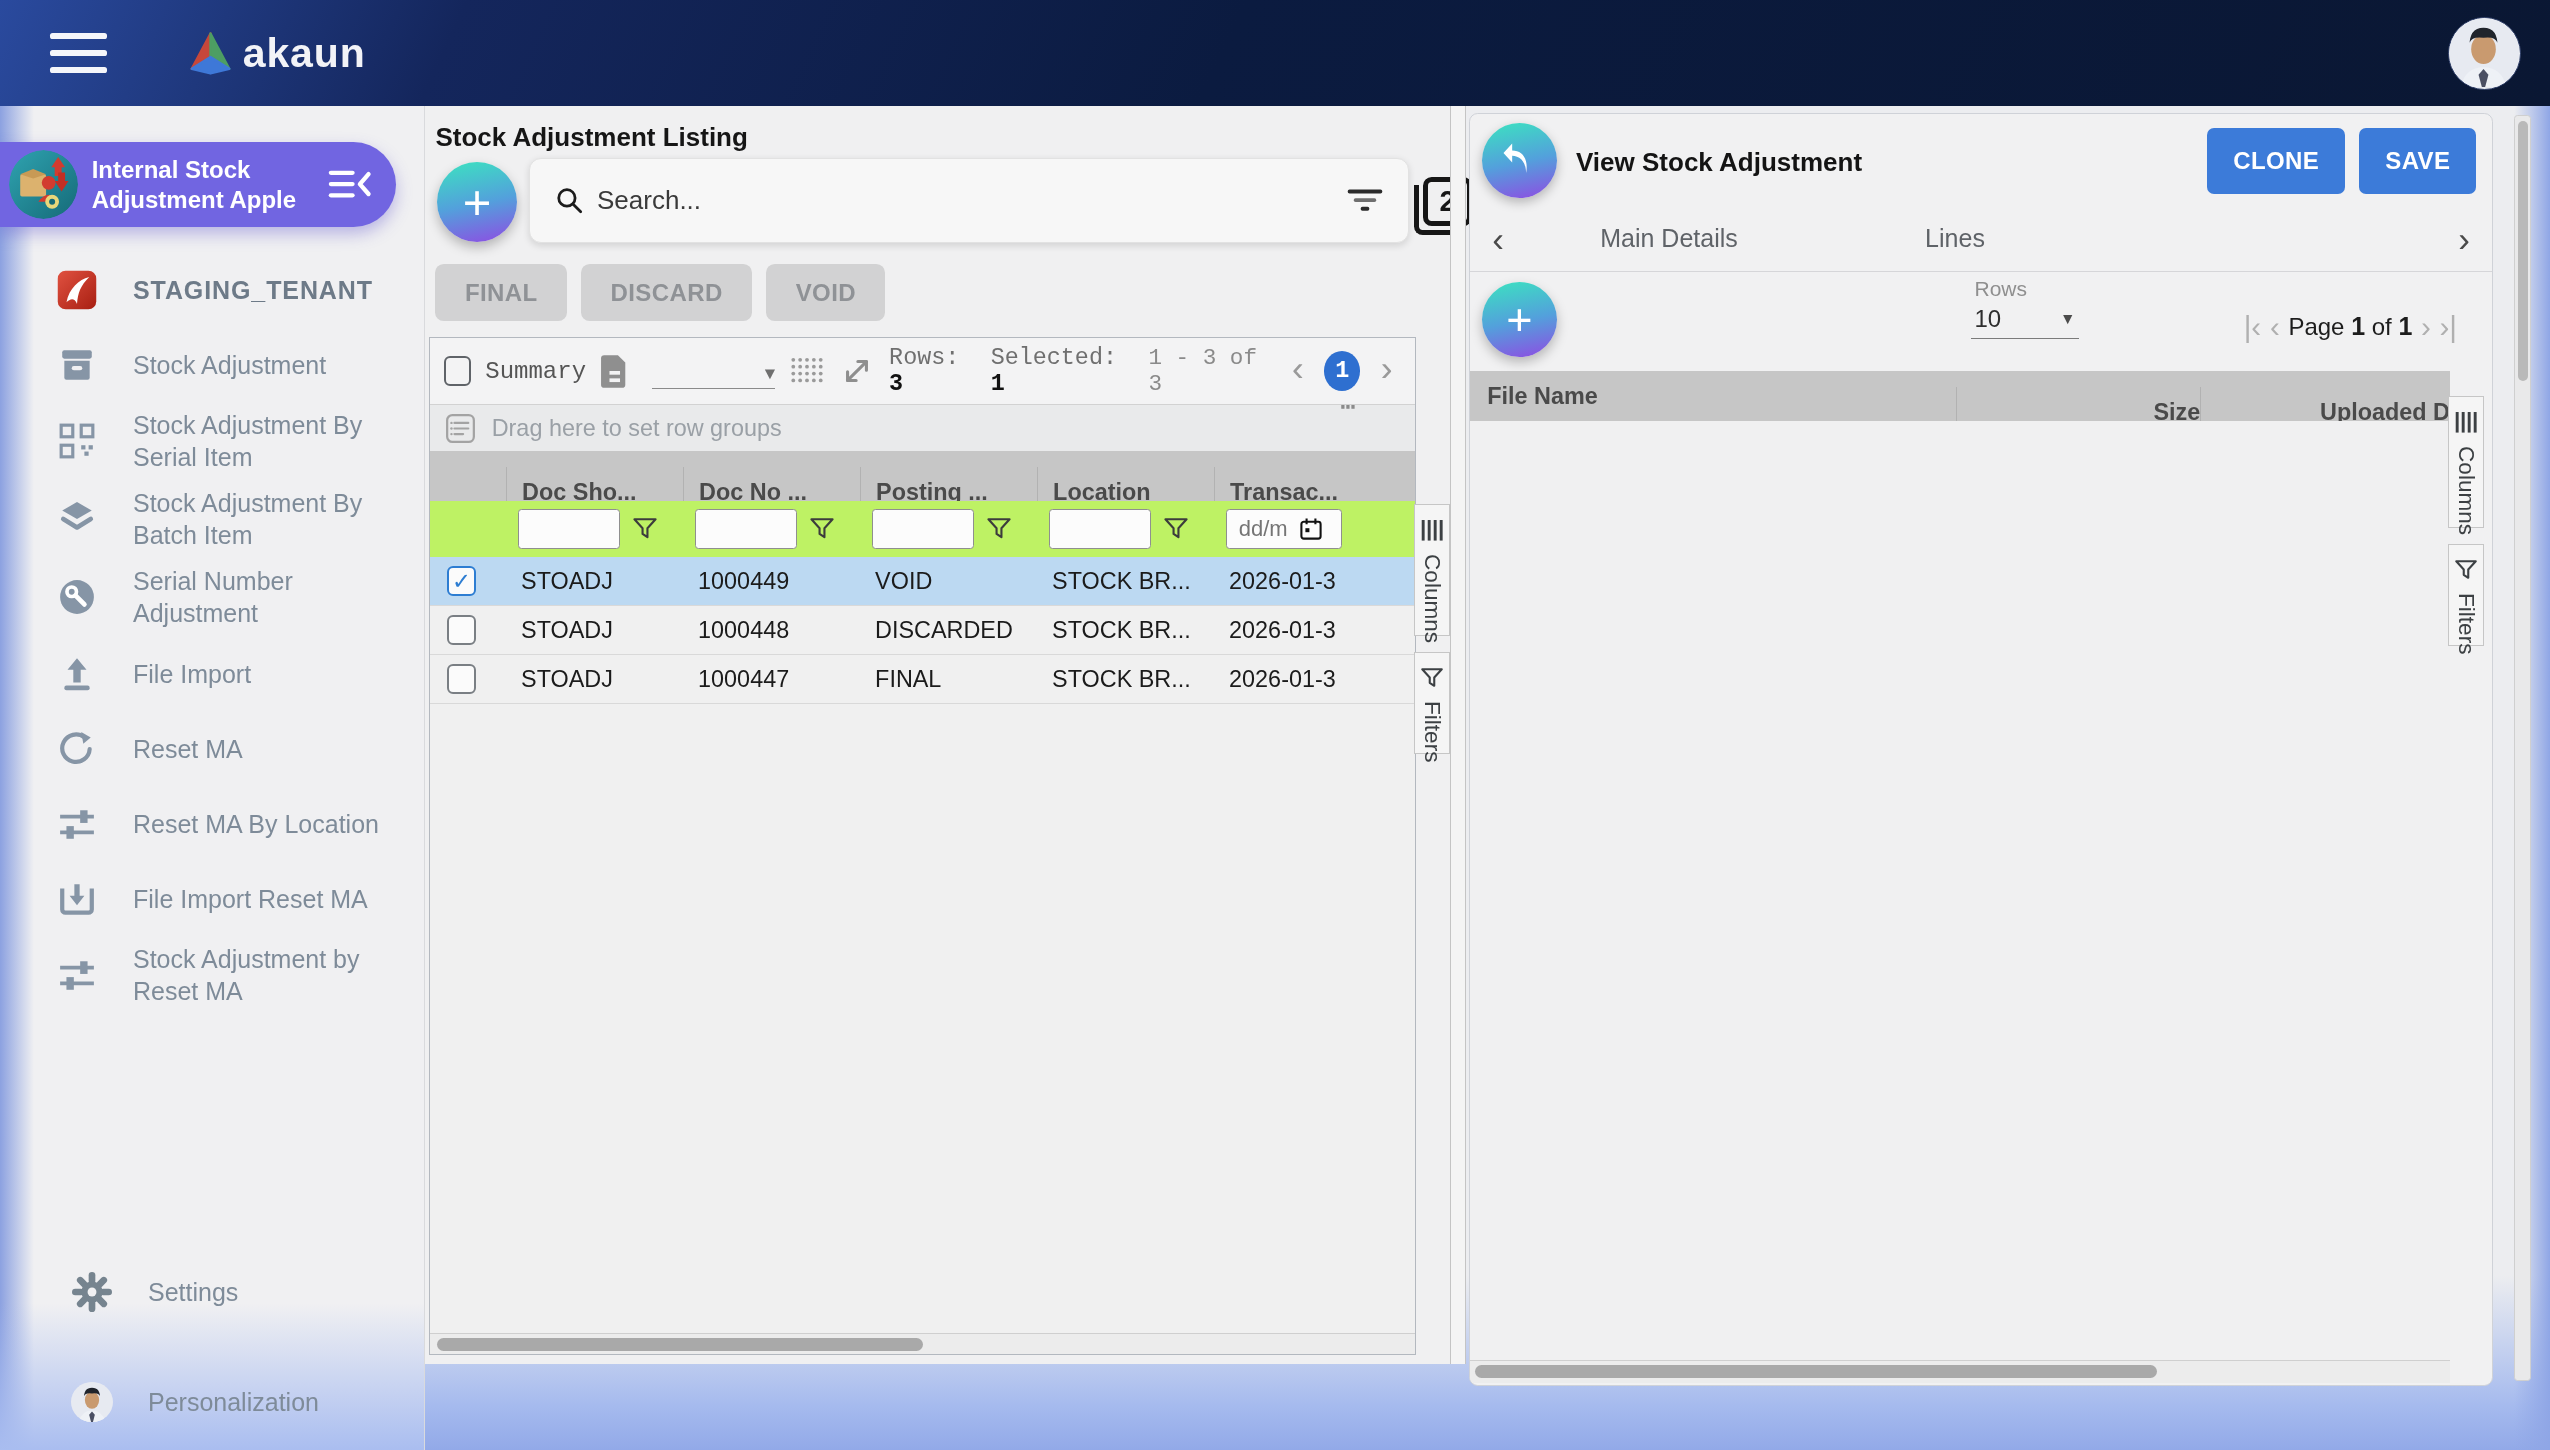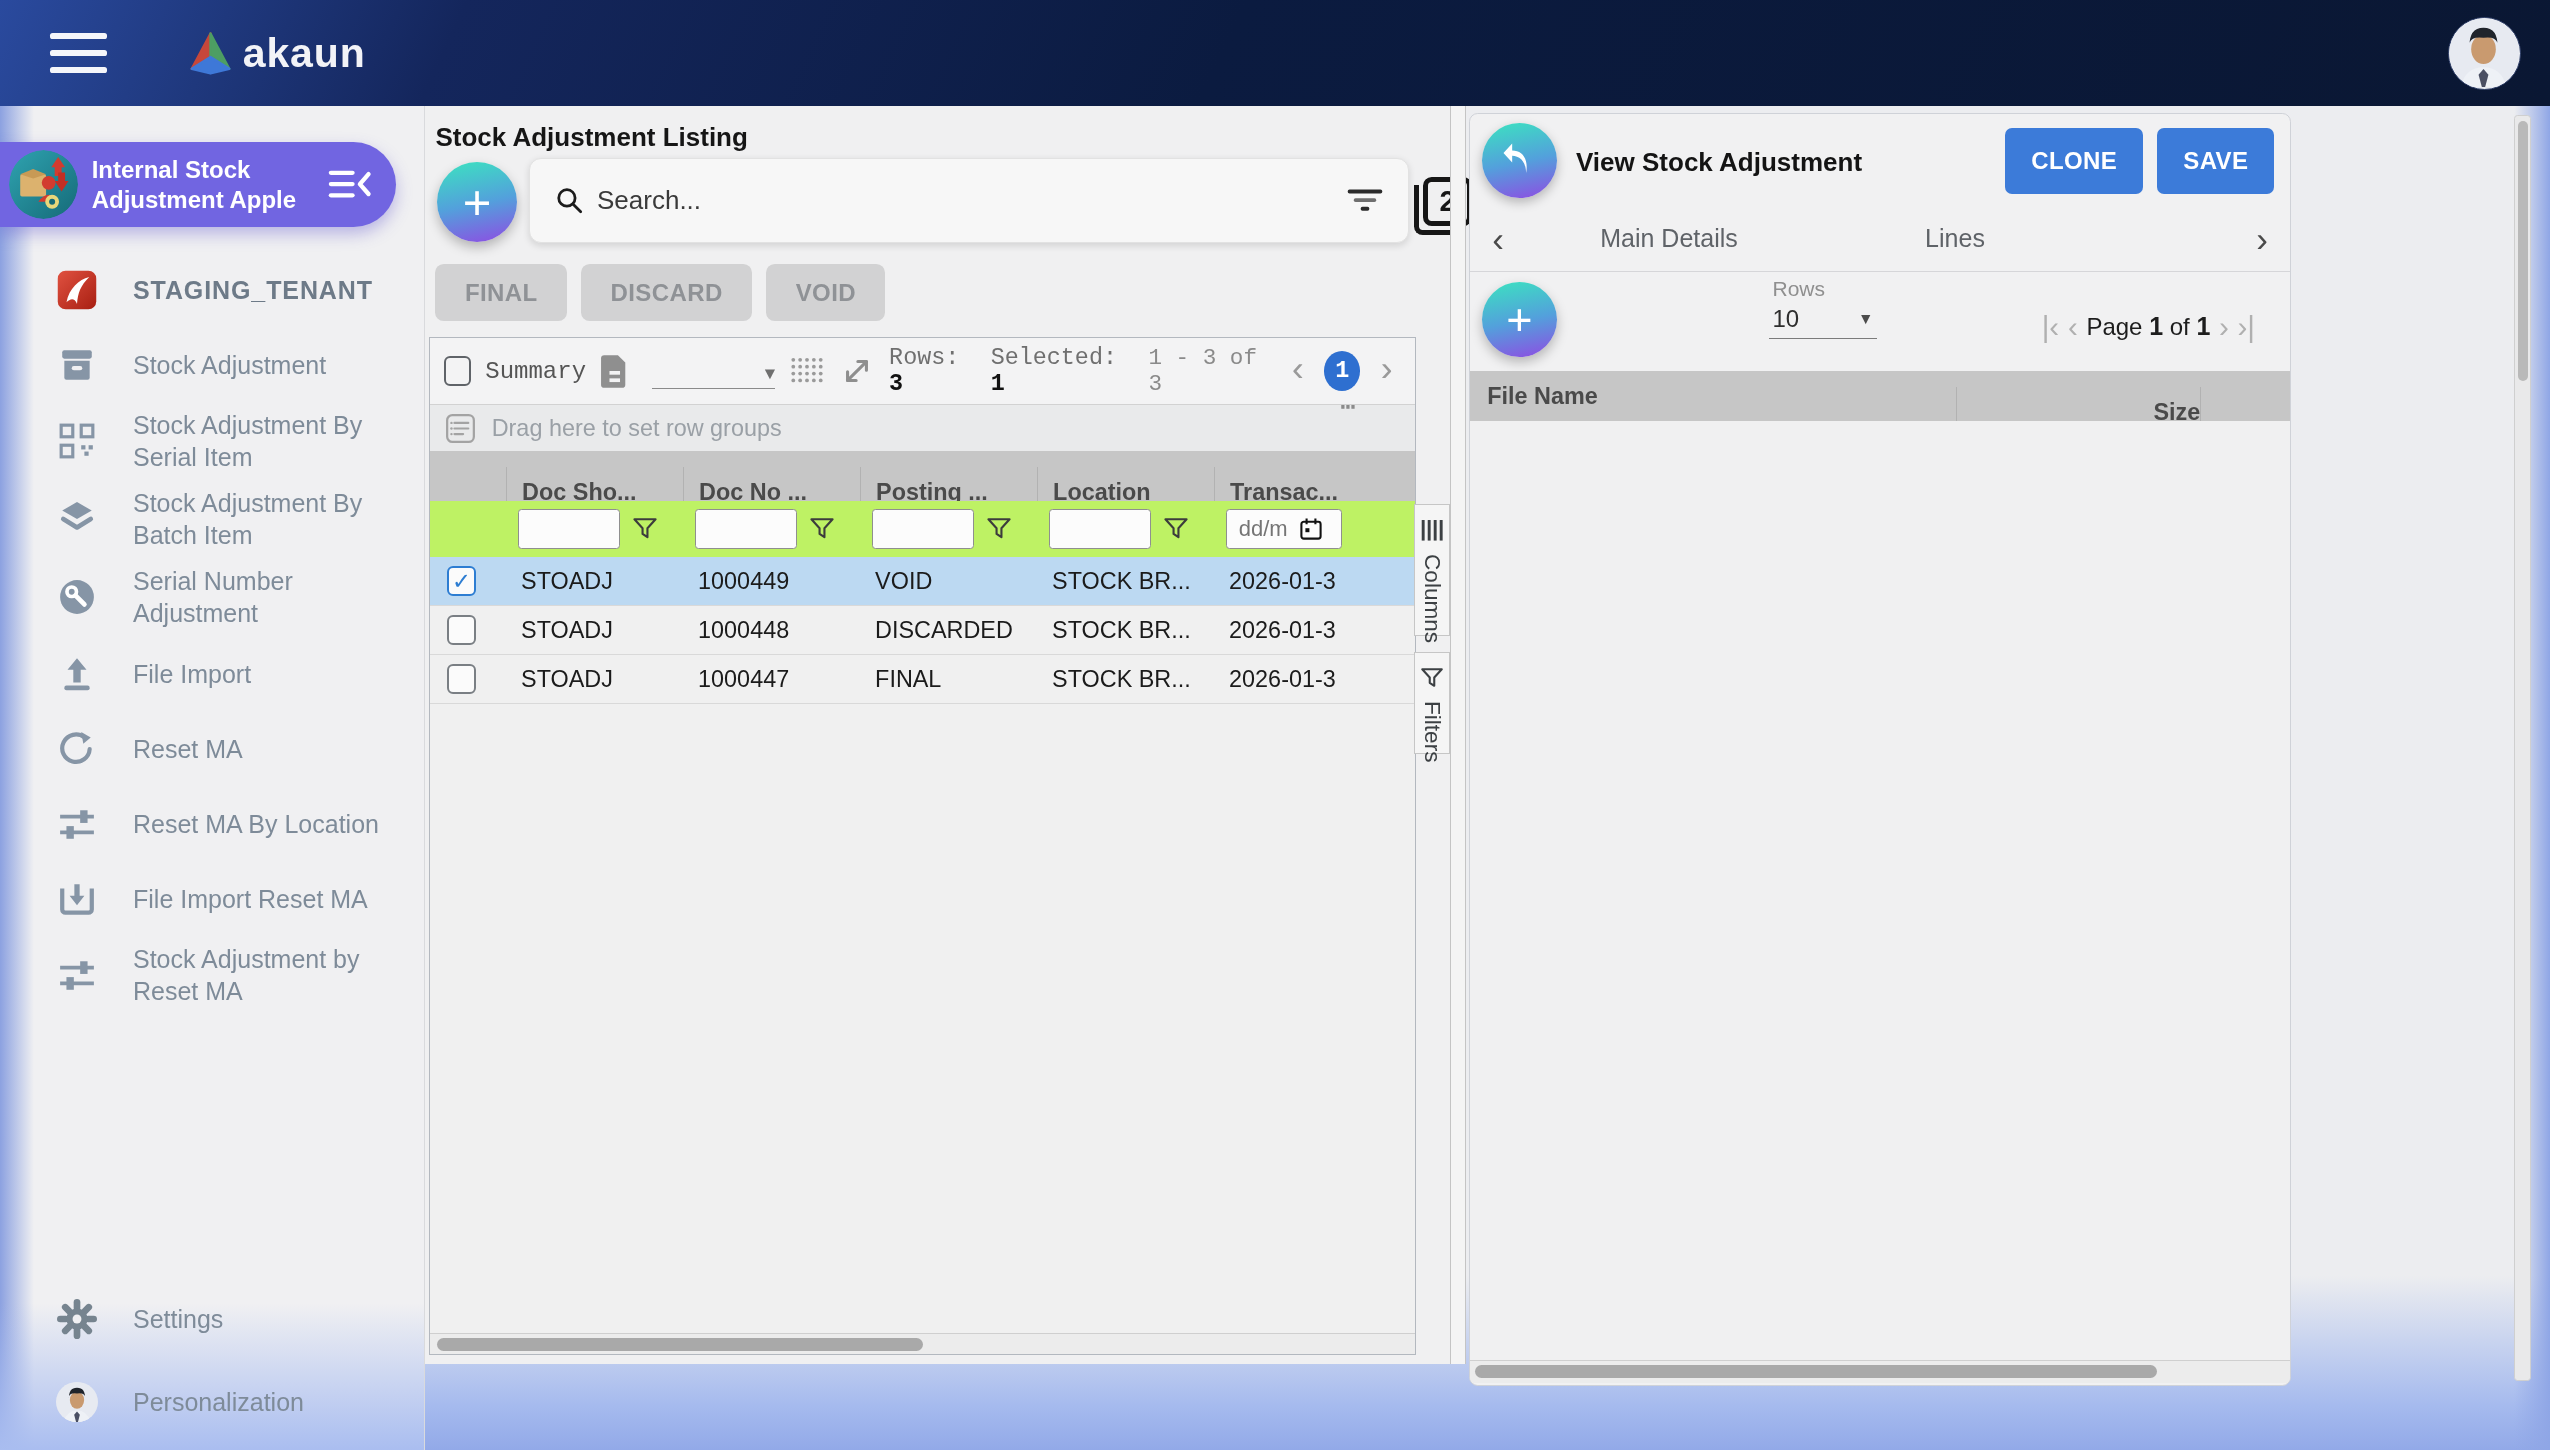--- a/index.html
+++ b/index.html
@@ -32,21 +32,21 @@
     border-radius:0 43px 43px 0; display:flex; align-items:center;
     box-shadow:0 7px 15.6px rgba(80,70,200,.35); cursor:pointer; }
   .app-pill .app-ic { width:69px; height:69px; border-radius:50%; margin-left:8.7px; flex:0 0 auto; overflow:hidden; }
   .app-pill .app-title { color:#fff; font-size:24px; line-height:29.5px; font-weight:600; margin-left:14px; width:234px; }
   .collapse-ic { margin-left:1.7px; cursor:pointer; }
   .menu { position:absolute; left:0; top:146px; width:423px; display:flex; flex-direction:column; }
   .side-item { display:flex; align-items:center; min-height:75px; padding:7px 0 7px 56px; gap:35px; cursor:pointer; }
   .side-item .ic { width:42px; flex:0 0 auto; display:flex; justify-content:center; }
   .side-item .lbl { font-size:25px; color:#7e8b99; max-width:260px; line-height:32px; }
   .side-item .lbl.tenant { font-weight:bold; color:#6d7a88; letter-spacing:0.9px; }
-  .side-footer { position:absolute; left:0; bottom:12px; width:423px; display:flex; flex-direction:column; gap:8px; }
+  .side-footer { position:absolute; left:0; bottom:12px; width:423px; display:flex; flex-direction:column; gap:35px;padding-left:15px; }
   .mini-avatar { width:40px; height:40px; border-radius:50%; overflow:hidden; background:#e7eaf1; }
 
   
   .listing { position:absolute; left:425px; top:106px; width:1025px; height:1258px; background:#f0f0f1; }
   .listing-title { position:absolute; left:10.4px; top:15.6px; font-size:26px; font-weight:bold; color:#161616; }
   .add-btn { position:absolute; width:80px; height:80px; border-radius:50%;
     background:linear-gradient(168deg,#3fd9c4 8%,#53a0dc 52%,#8a52e2 96%);
     color:#fff; font-size:49px; font-weight:300; display:flex; align-items:center; justify-content:center;
     box-shadow:0 5.2px 12px rgba(0,0,0,.25); cursor:pointer; }
   .listing .add-btn { left:12px; top:56px; }
@@ -107,21 +107,21 @@
   .vtabs { position:absolute; width:36px; display:flex; flex-direction:column; gap:15.6px; }
   .vtab { background:#f5f5f5; border:0.9px solid #c6c6c6; display:flex; flex-direction:column; align-items:center;
     padding:14px 0; gap:12px; cursor:pointer; }
   .vtab .vlbl { writing-mode:vertical-rl; font-size:22.6px; color:#3c4043; }
   .listing .vtabs { left:989px; top:398px; }
   .vtab.t-col { height:132px; } .vtab.t-fil { height:102px; }
   .mid-vscroll { position:absolute; left:1450px; top:106px; width:15.6px; height:1258px; background:#f4f4f4;
     border-left:0.9px solid #c4c4c4; border-right:0.9px solid #c4c4c4; }
 
   
-  .detail { position:absolute; left:1469px; top:113px; width:822px; height:1273px; background:#f1f1f2;
+  .detail { position:absolute; left:1469px; top:113px; width:1024px; height:1273px; background:#f1f1f2;
     border:1.7px solid #cfd2d8; border-radius:8.7px; overflow:hidden; }
   .d-head { position:relative; height:92px; }
   .back-btn { position:absolute; left:12px; top:8.7px; width:75px; height:75px; border-radius:50%;
     background:linear-gradient(168deg,#3fd9c4 8%,#53a0dc 52%,#8a52e2 96%);
     display:flex; align-items:center; justify-content:center; box-shadow:0 4.3px 10.4px rgba(0,0,0,.25); cursor:pointer; }
   .d-title { position:absolute; left:106px; top:33px; font-size:26px; font-weight:bold; color:#141414; }
   .d-btns { position:absolute; right:15.6px; top:14px; display:flex; gap:14px; }
   .blue-btn { height:66px; background:#3c7bd9; color:#fff; border:none; border-radius:7px; font-size:24px; font-weight:bold;
     padding:0 26px; font-family:inherit; cursor:pointer; letter-spacing:0.4px; }
   .d-tabs { height:66px; display:flex; align-items:stretch; border-bottom:1.7px solid #d6d6d9; }

